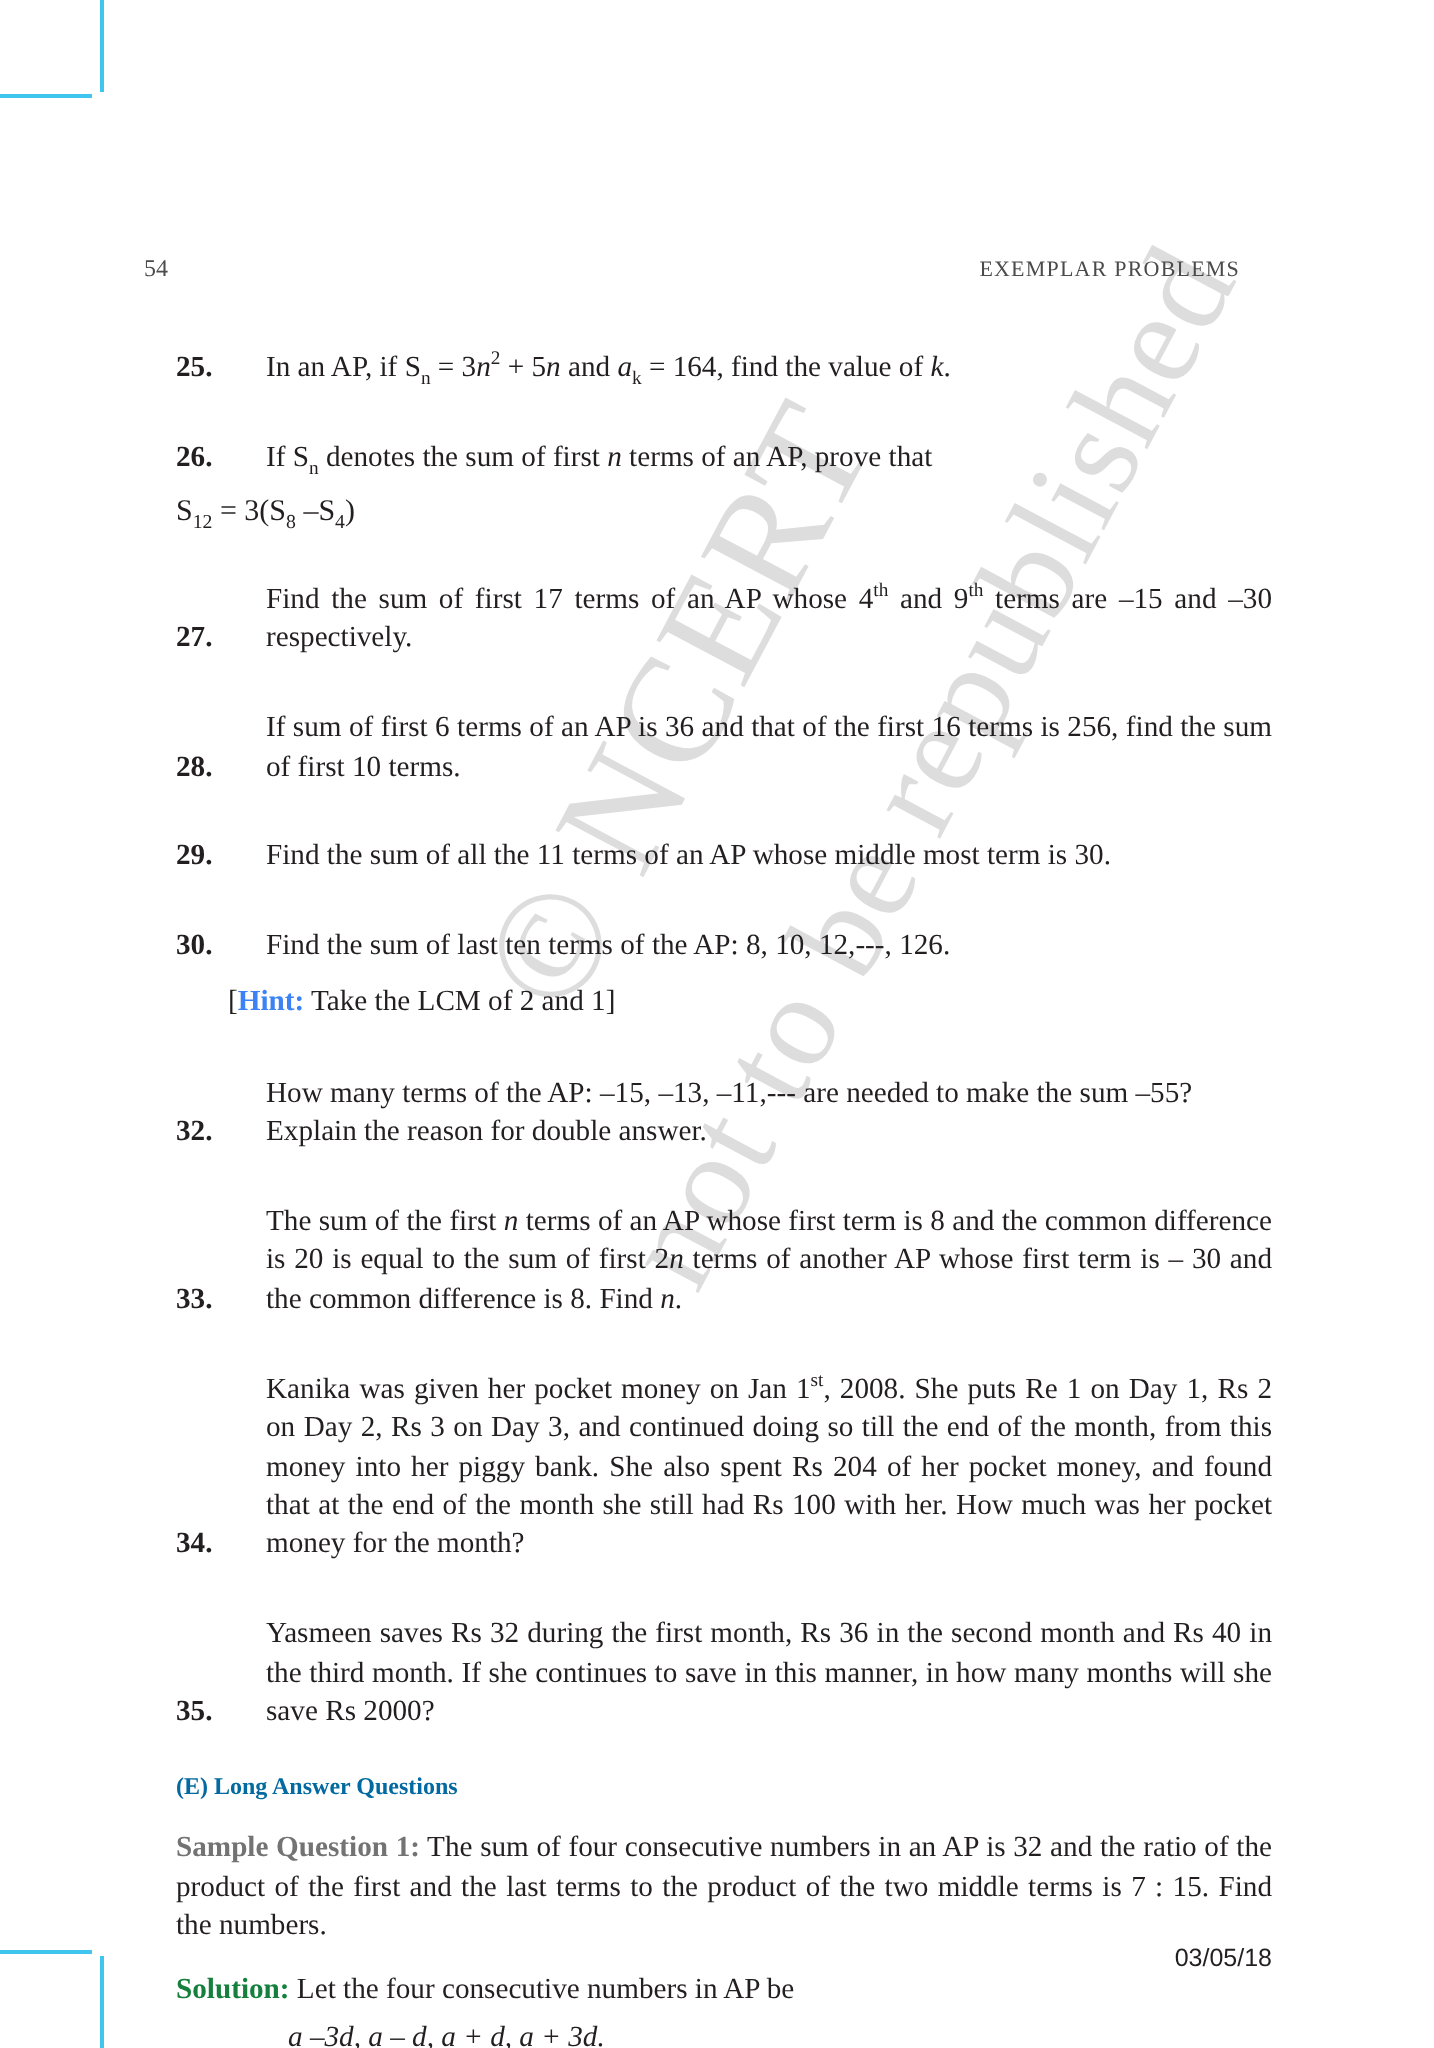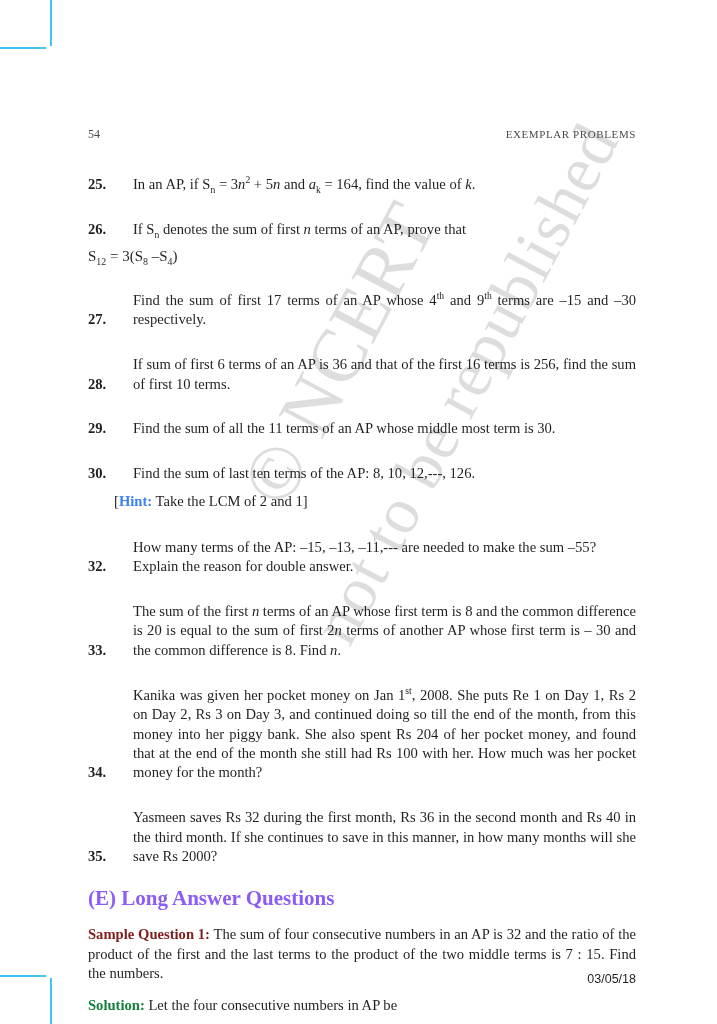--- a/index.html
+++ b/index.html
@@ -58,21 +58,21 @@
     top: 600px;
     font-size: 66px;
     transform: rotate(-62deg);
     transform-origin: left center;
     letter-spacing: 1px;
   }
 
   .runhead {
     position: absolute;
     top: 127px;
-    left: 88px;
+    left: 72px;
     width: 548px;
     z-index: 10;
     display: flex;
     justify-content: space-between;
     align-items: baseline;
     font-size: 11.5px;
   }
   .folio {
     font-family: "Liberation Serif", serif;
     color: #4b4b4b;
@@ -128,34 +128,34 @@
     margin: 0 0 9px 26px;
     font-size: 14.6px;
     line-height: 1.33;
   }
   .hintlabel {
     color: #3b82f6;
     font-weight: bold;
   }
 
   .section-head {
-    color: #8b5cf6;
-    font-weight: bold;
-    font-size: 21px;
+    color: #0369a1;
+    font-weight: bold;
+    font-size: 12px;
     margin: 20px 0 14px 0;
   }
 
   .sample-para {
     font-size: 14.6px;
     line-height: 1.33;
     text-align: justify;
     margin-bottom: 12px;
   }
   .sample-label {
-    color: #7f1d1d;
+    color: #737373;
     font-weight: bold;
   }
   .soln-para {
     font-size: 14.6px;
     line-height: 1.33;
     margin-bottom: 6px;
   }
   .soln-label {
     color: #15803d;
     font-weight: bold;

